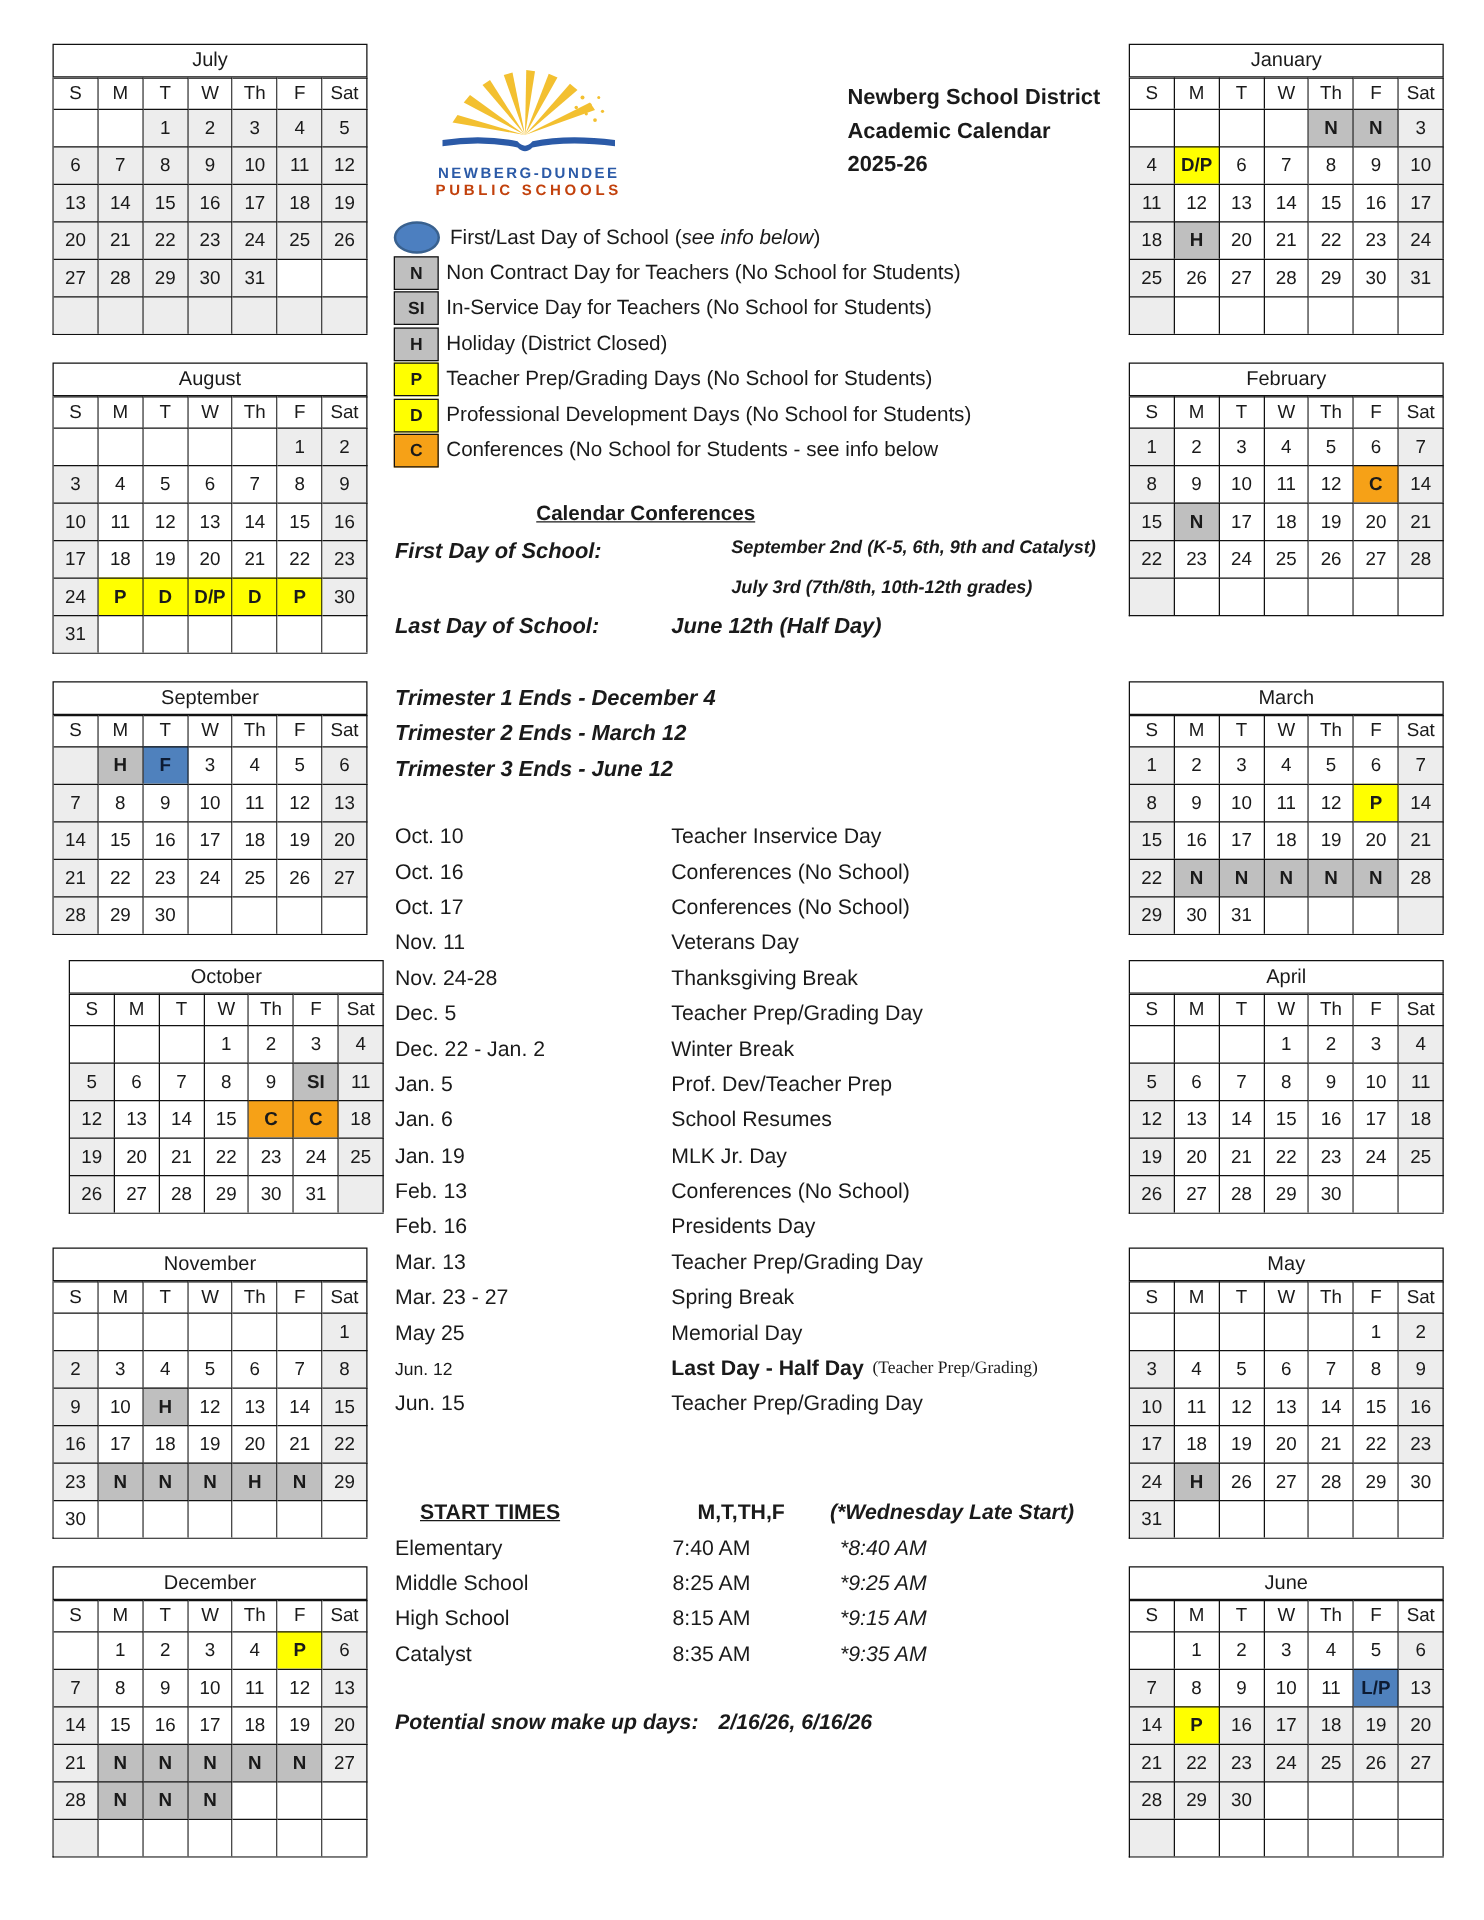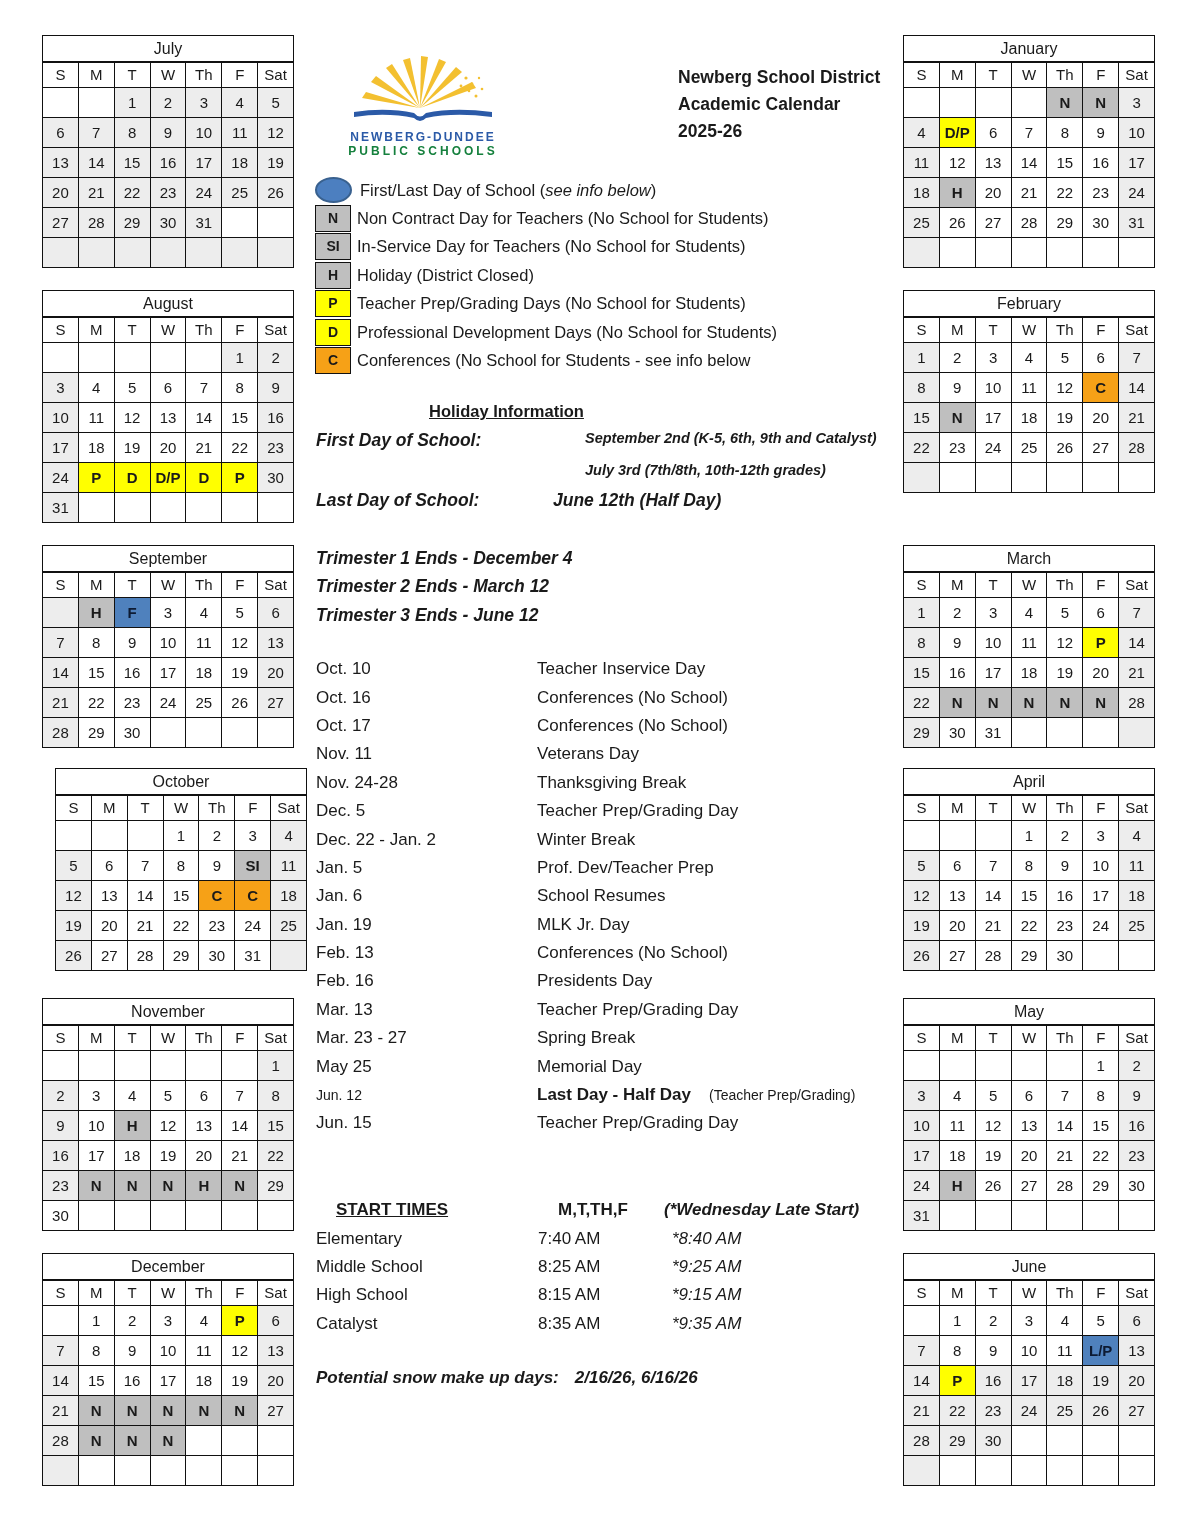--- a/index.html
+++ b/index.html
@@ -17,47 +17,47 @@
   .k-w{background:#ffffff;}
   .k-g{background:#ededed;}
   .k-n{background:#bfbfbf;font-weight:bold;}
   .k-y{background:#ffff00;font-weight:bold;}
   .k-o{background:#f6a117;font-weight:bold;}
   .k-b{background:#4f81bd;font-weight:bold;color:#0d1b33;}
 
   
   .logo{left:348px;top:56px;width:150px;}
   .logo-text1{color:#2b5aa7;font-weight:bold;font-size:12px;letter-spacing:2px;text-align:center;line-height:14px;}
-  .logo-text2{color:#15803d;font-weight:bold;font-size:12px;letter-spacing:3px;text-align:center;line-height:14px;}
+  .logo-text2{color:#c2410c;font-weight:bold;font-size:12px;letter-spacing:3px;text-align:center;line-height:14px;}
   .doc-title{left:678px;top:64px;font-weight:bold;font-size:17.5px;line-height:27px;}
 
   
   .legend{left:315px;top:176px;width:580px;}
   .legend-row{display:flex;align-items:center;height:28.4px;}
   .legend-box{width:34px;height:25px;border:1px solid #111;text-align:center;line-height:25px;font-weight:bold;font-size:14px;flex:0 0 auto;}
   .legend-label{margin-left:6px;font-size:16.5px;white-space:nowrap;}
   .legend-circle{width:37px;height:26px;border-radius:50%;background:#4c7fc0;border:2px solid #39618f;box-sizing:border-box;flex:0 0 auto;margin-right:2px;}
   .it{font-style:italic;}
 
   
   .cal-info-title{left:429px;top:402px;font-weight:bold;font-size:16.5px;text-decoration:underline;}
   .row-2col{position:absolute;left:316px;width:580px;display:flex;}
   .col-label{width:221px;flex:0 0 auto;font-weight:bold;font-style:italic;font-size:17.5px;}
   .sm-bi{font-weight:bold;font-style:italic;font-size:14.5px;margin-left:48px;}
-  .lg-bi{font-weight:bold;font-style:italic;font-size:17.5px;margin-left:16px;}
+  .lg-bi{font-weight:bold;font-style:italic;font-size:17.5px;}
   .trimesters{left:316px;top:544px;font-weight:bold;font-style:italic;font-size:17.5px;line-height:28.4px;}
 
   
   .key-dates{left:316px;top:655px;width:580px;}
   .kd-row{display:flex;height:28.4px;align-items:center;}
   .kd-date{width:221px;flex:0 0 auto;font-size:17px;}
   .kd-desc{font-size:17px;white-space:nowrap;}
   .kd-sm{font-size:14px;}
   .kd-bold{font-weight:bold;}
-  .kd-note{font-size:14px;margin-left:18px;}
+  .kd-note{font-size:14px;margin-left:7px;font-family:Liberation Serif, serif;}
 
   
   .start-times{left:316px;top:1196px;width:580px;}
   .st-row{display:flex;height:28.4px;align-items:center;}
   .st-title{width:222px;flex:0 0 auto;font-weight:bold;font-size:17px;text-decoration:underline;margin-left:20px;}
   .st-h1{width:106px;flex:0 0 auto;font-weight:bold;font-size:17px;}
   .st-h2{font-weight:bold;font-style:italic;font-size:17px;white-space:nowrap;}
   .st-label{width:222px;flex:0 0 auto;font-size:17px;}
   .st-time{width:134px;flex:0 0 auto;font-size:17px;}
   .st-late{font-style:italic;font-size:17px;}
@@ -740,21 +740,21 @@
         <div class="legend-box k-y">D</div>
         <div class="legend-label">Professional Development Days (No School for Students)</div>
       </div>
       <div class="legend-row">
         <div class="legend-box k-o">C</div>
         <div class="legend-label">Conferences (No School for Students - see info below</div>
       </div>
     </div>
 </div>
 
-<div class="abs cal-info-title">Holiday Information</div>
+<div class="abs cal-info-title">Calendar Conferences</div>
 <div class="row-2col" style="top:430px">
   <div class="col-label">First Day of School:</div>
   <div class="sm-bi">September 2nd (K-5, 6th, 9th and Catalyst)</div>
 </div>
 <div class="row-2col" style="top:462px">
   <div class="col-label"></div>
   <div class="sm-bi">July 3rd (7th/8th, 10th-12th grades)</div>
 </div>
 <div class="row-2col" style="top:490px">
   <div class="col-label">Last Day of School:</div>

